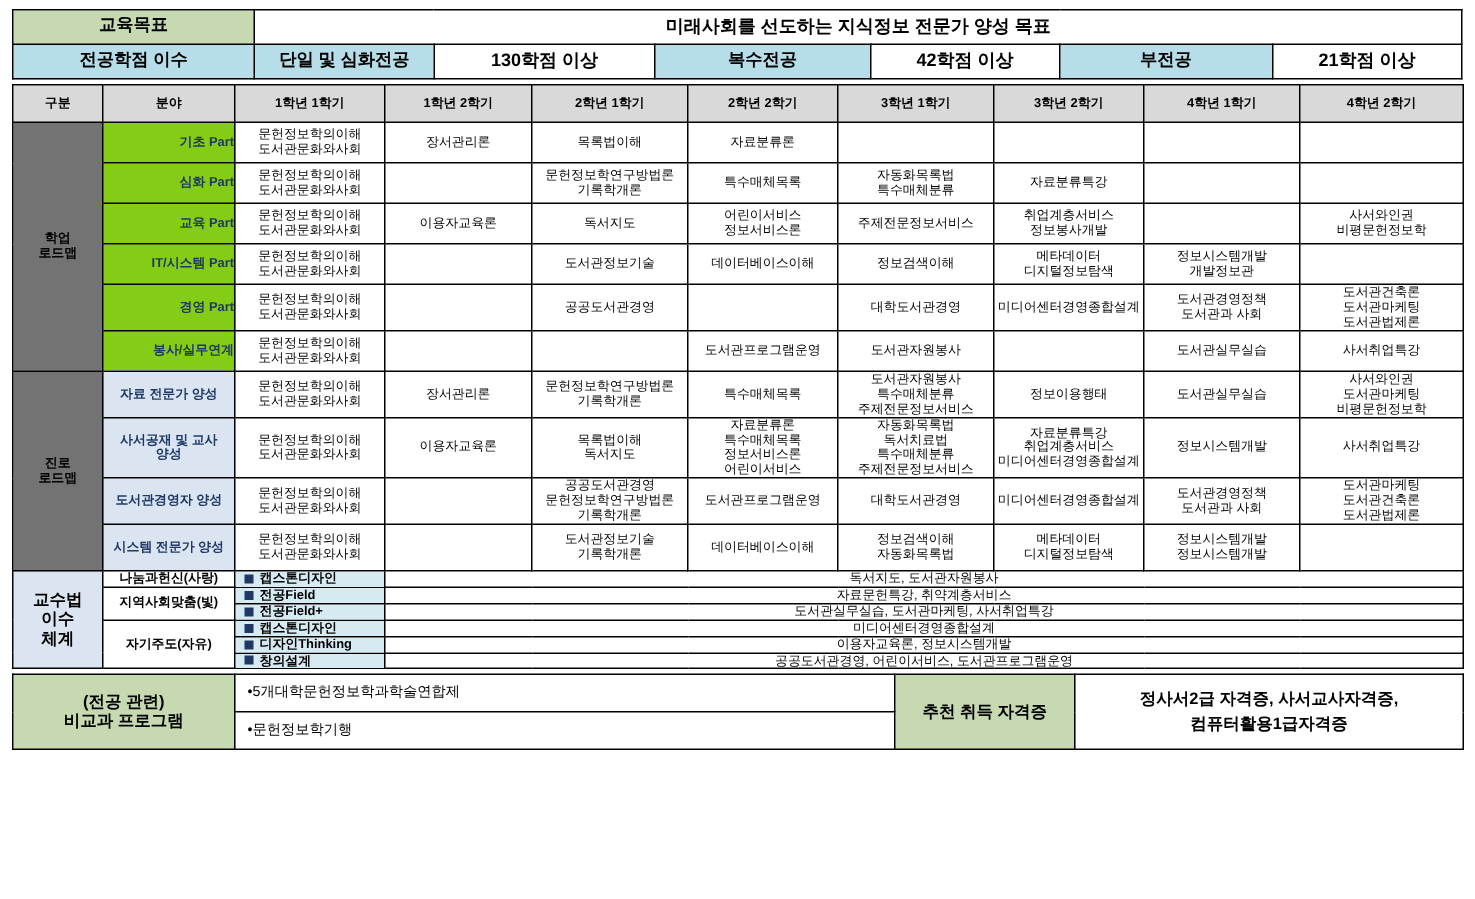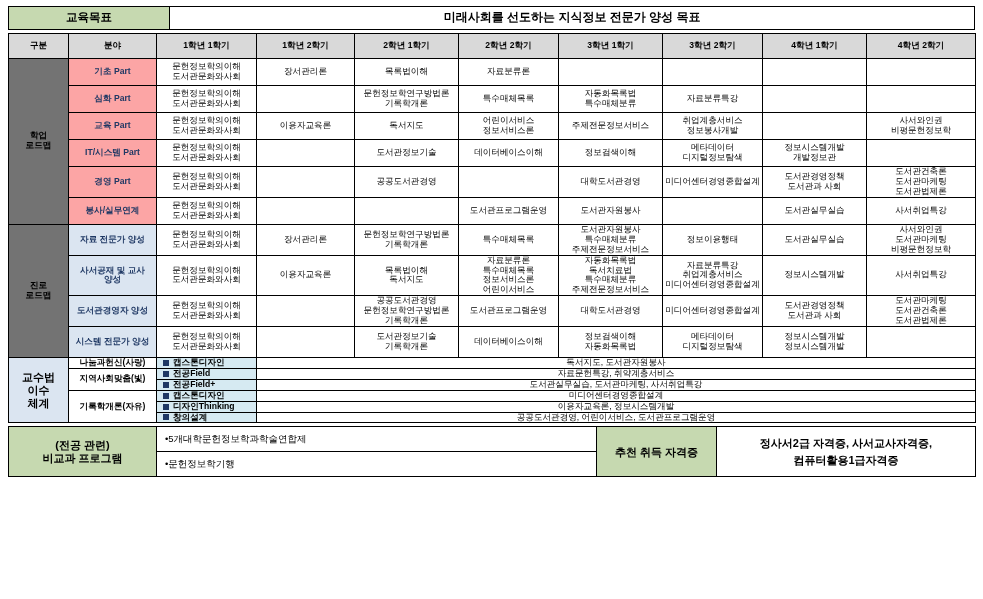--- a/index.html
+++ b/index.html
@@ -10,21 +10,21 @@
   .t-top{width:967px;margin:0 auto 3px auto;}
   .t-top td{height:22px;}
   .hdr-green{background:#c6d9b0;font-weight:bold;font-size:11.5px;}
   .hdr-blue{background:#b7dde8;font-weight:bold;font-size:11.5px;}
   .goal{font-weight:bold;font-size:12px;text-align:center;}
   .credit{font-weight:bold;font-size:12px;}
   .t-main{width:967px;margin:0 auto;}
   .t-main td{font-size:8.6px;}
   .colhdr{background:#d9d9d9;font-weight:bold;font-size:10.5px;height:24px;}
   .rowlbl{background:#737373;font-weight:bold;font-size:12px;color:#000;}
-  .sublbl{background:#fca5a5;font-weight:bold;font-size:9.5px;color:#1f3864;}
+  .sublbl{background:#84cc16;font-weight:bold;font-size:9.5px;color:#1f3864;text-align:right;}
   .sublbl2{background:#dbe5f1;font-weight:bold;font-size:9.5px;color:#1f3864;}
   .cell{height:26px;}
   .cell2{height:30px;}
   .t-main .teach-lbl{background:#dbe5f1;font-weight:bold;font-size:11px;}
   .teach-sub{background:#ffffff;font-size:10px;font-weight:bold;}
   .teach-item{background:#d6eaf2;font-size:10px;font-weight:bold;text-align:left;padding-left:16px;position:relative;}
   .teach-item .bullet{position:absolute;left:6px;top:50%;transform:translateY(-50%);width:6px;height:6px;background:#1f3864;}
   .teach-desc{font-size:10px;margin-top:42px;}
   .t-bottom{width:967px;margin:3px auto 0 auto;}
   .t-bottom td{height:24px;}
@@ -45,20 +45,29 @@
       <col style="width:132px">
         <col style="width:116px">
         <col style="width:130px">
         <col style="width:116px">
     </colgroup>
     <tbody>
         <tr>
       <td class="hdr-green">교육목표</td>
       <td class="goal" colspan="6">미래사회를 선도하는 지식정보 전문가 양성 목표</td>
     </tr>
+    <tr>
+      <td class="hdr-blue">전공학점 이수</td>
+      <td class="hdr-blue">단일 및 심화전공</td>
+      <td class="credit">130학점 이상</td>
+      <td class="hdr-blue">복수전공</td>
+      <td class="credit">42학점 이상</td>
+      <td class="hdr-blue">부전공</td>
+      <td class="credit">21학점 이상</td>
+    </tr>
   </tbody>
     </table>
 
   <table class="t-main">
     <colgroup>
       <col style="width:60px">
         <col style="width:88px">
       <col style="width:100px">
         <col style="width:98px">
         <col style="width:104px">
@@ -215,21 +224,21 @@
       <td class="teach-desc" colspan="7">자료문헌특강, 취약계층서비스</td>
     </tr>
     <tr>
       <td class="teach-item">
         <span class="bullet"></span>
         <span>전공Field+</span>
       </td>
       <td class="teach-desc" colspan="7">도서관실무실습, 도서관마케팅, 사서취업특강</td>
     </tr>
     <tr>
-      <td class="teach-sub" rowspan="3">기록학개론(자유)</td>
+      <td class="teach-sub" rowspan="3">자기주도(자유)</td>
       <td class="teach-item">
         <span class="bullet"></span>
         <span>캡스톤디자인</span>
       </td>
       <td class="teach-desc" colspan="7">미디어센터경영종합설계</td>
     </tr>
     <tr>
       <td class="teach-item">
         <span class="bullet"></span>
         <span>디자인Thinking</span>

